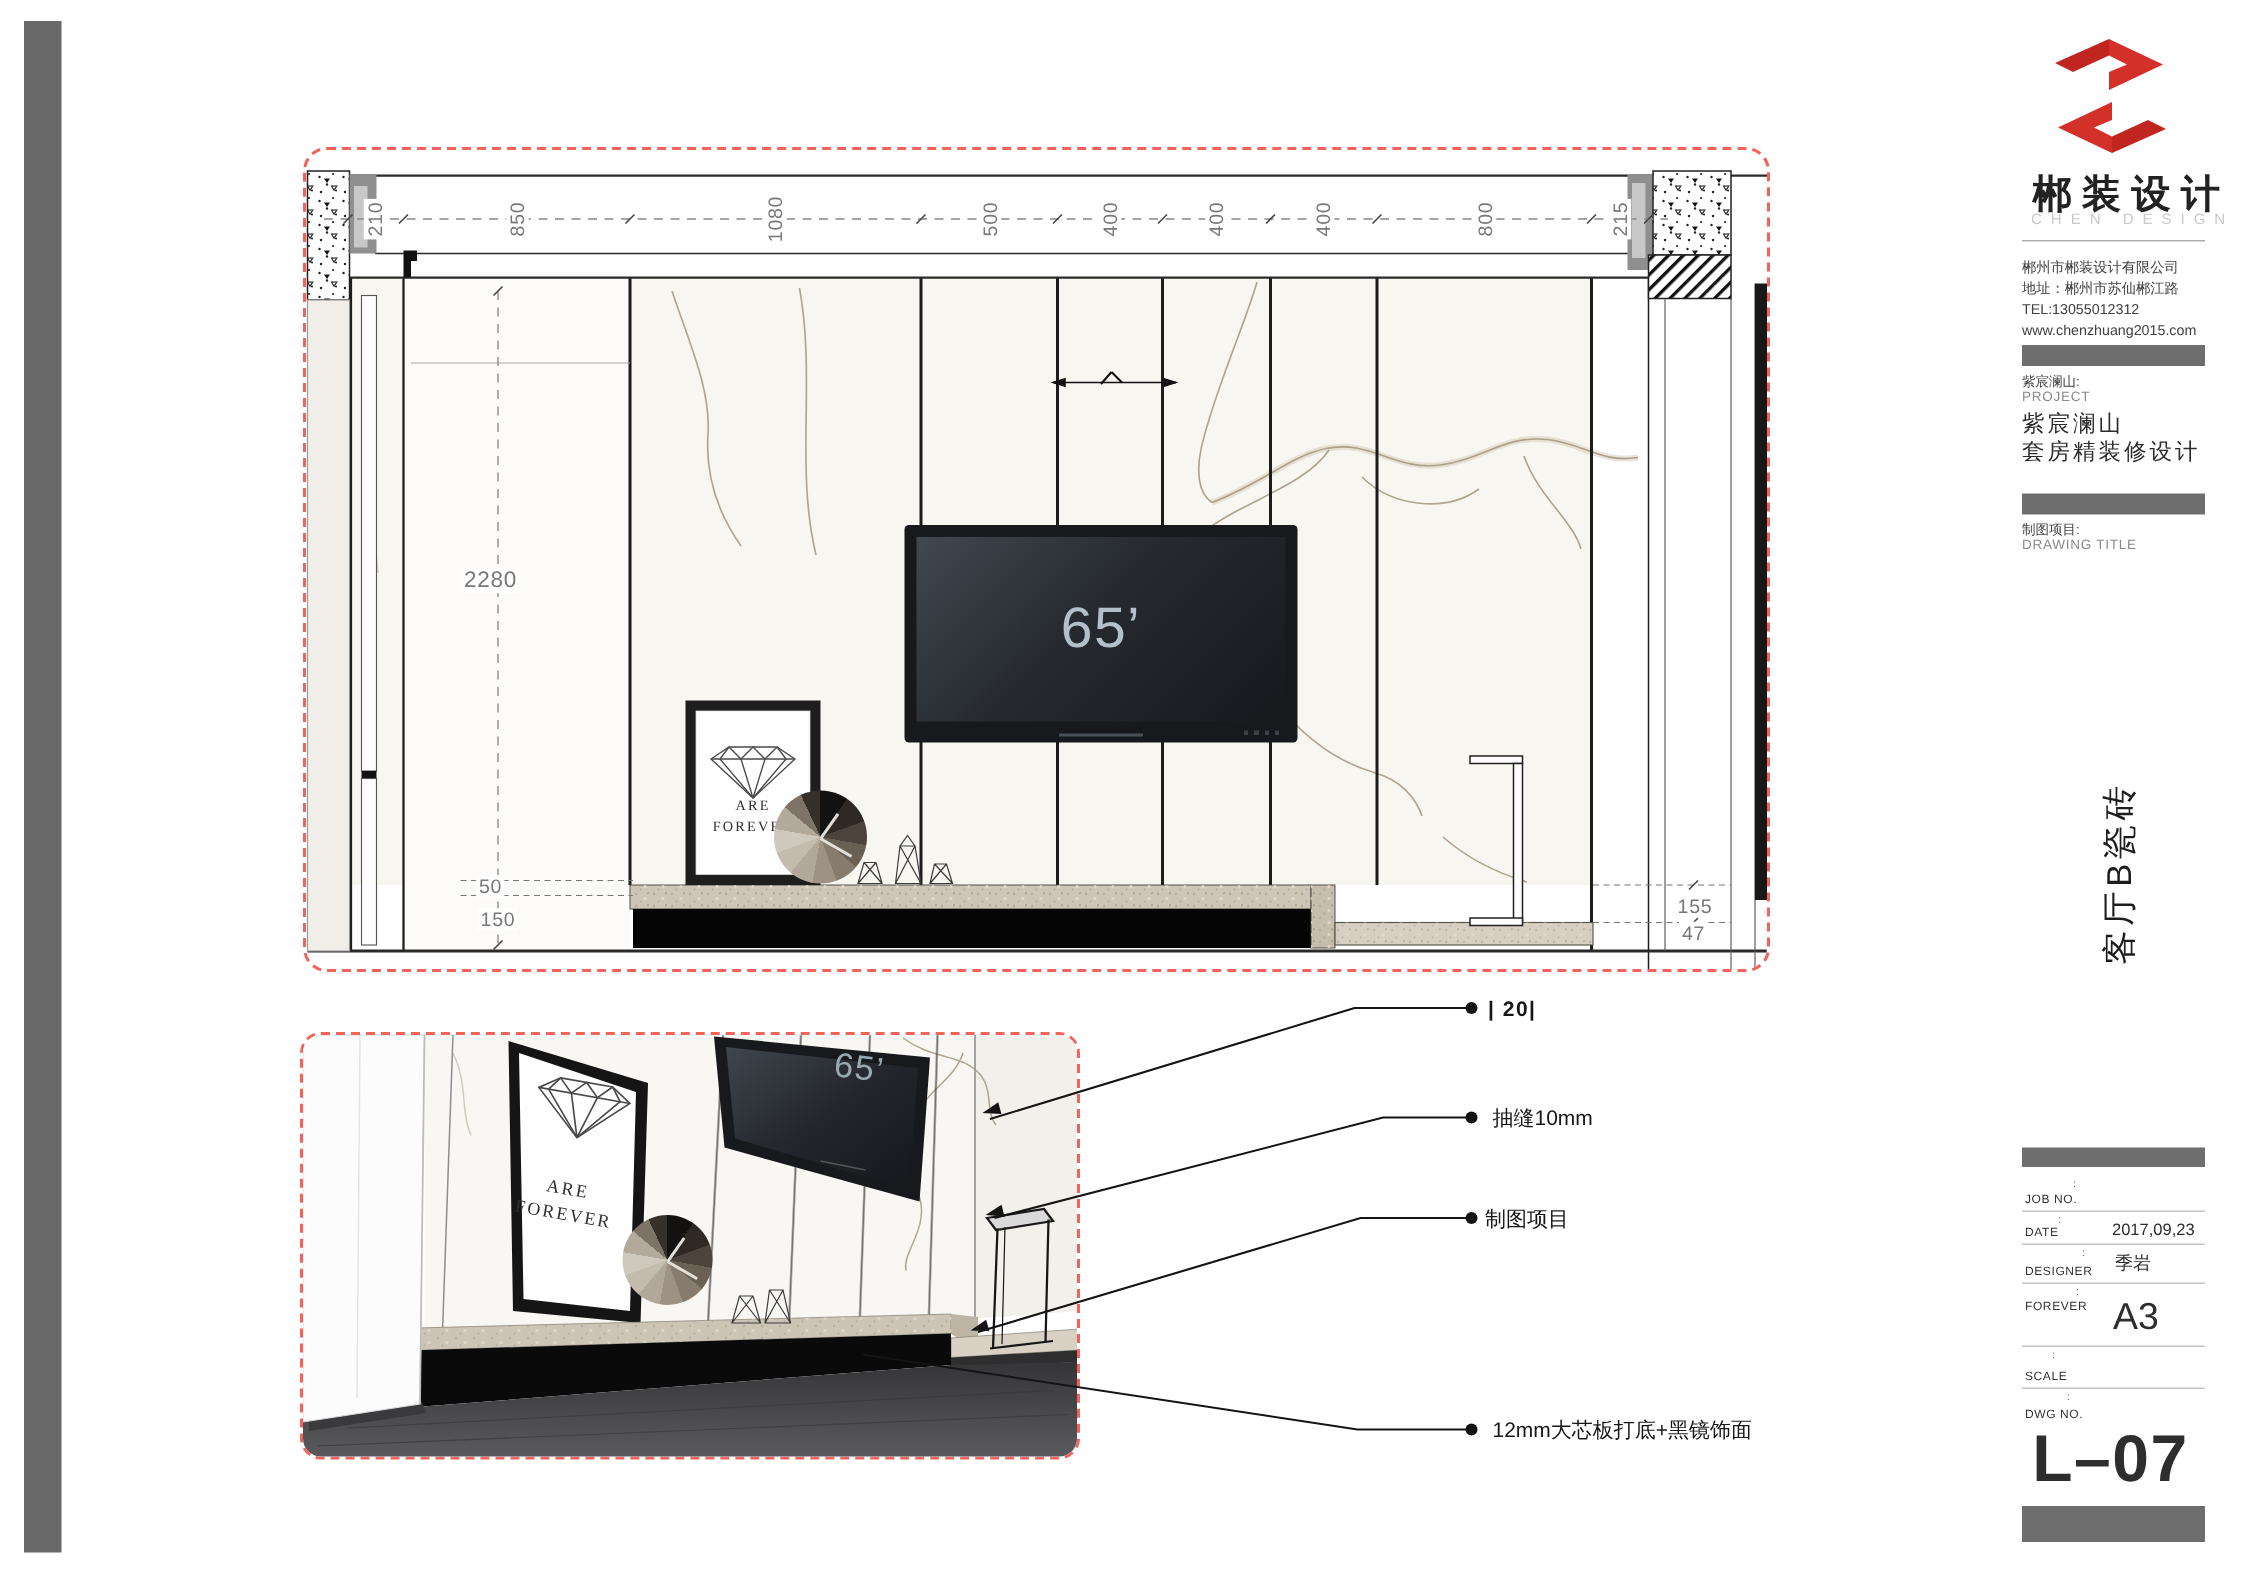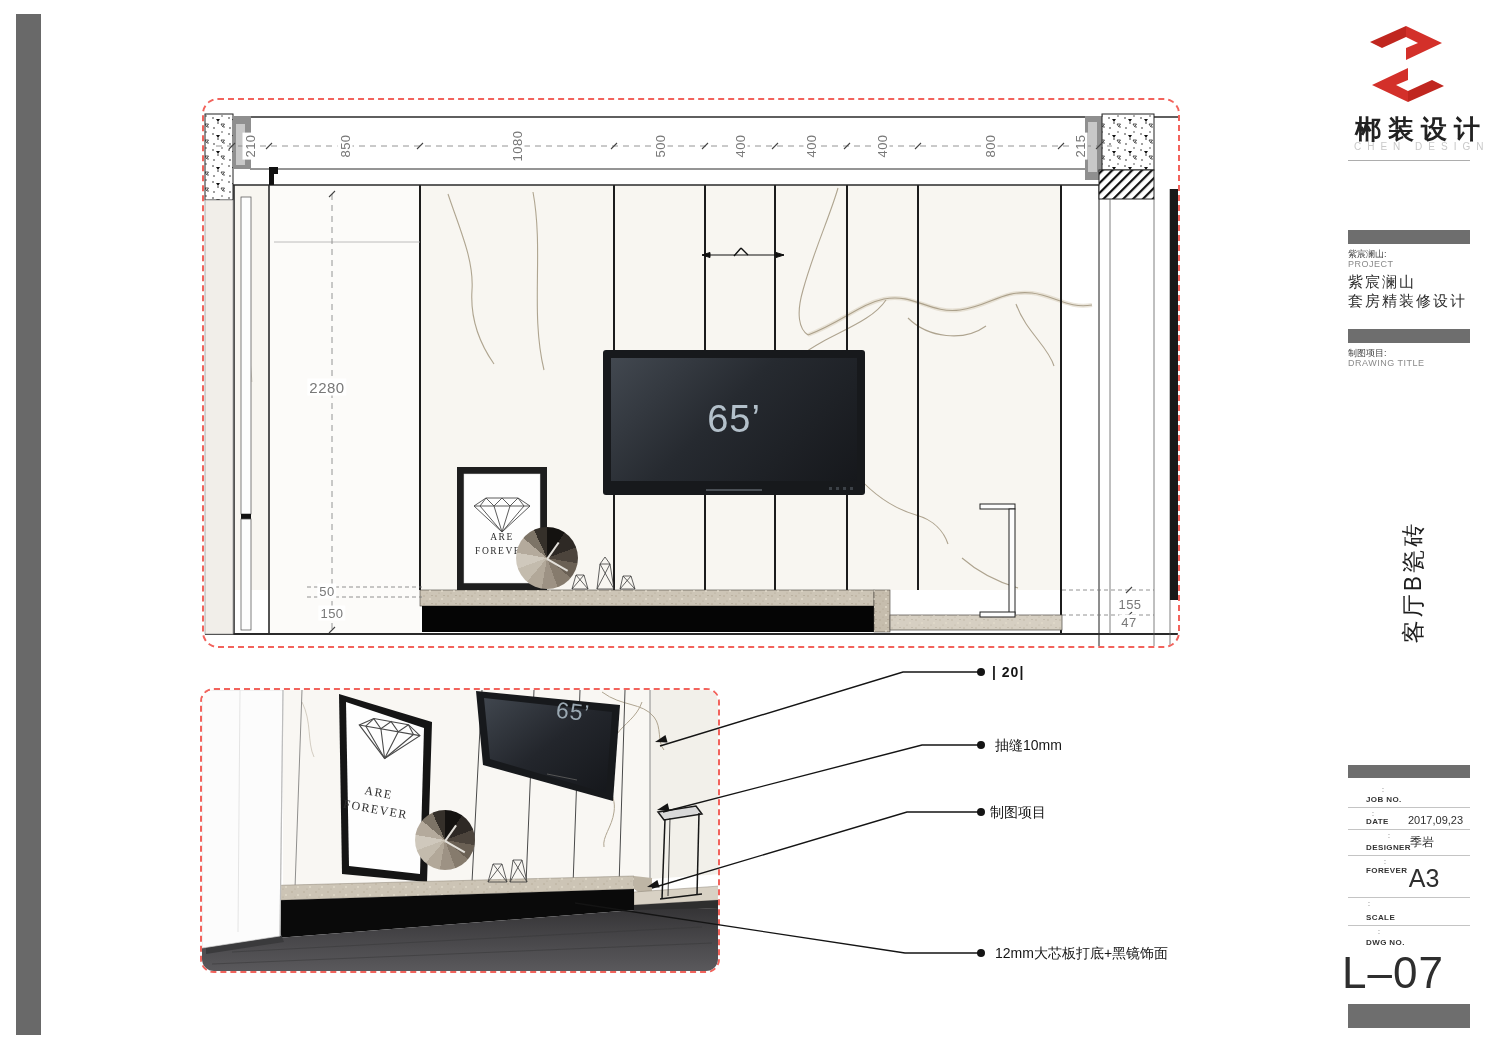--- a/index.html
+++ b/index.html
@@ -60,27 +60,27 @@
   .gbar { left:1348px; width:122px; background:#6e6e6e; }
   .lbl-cn { left:1348px; width:140px; font-size:9px; color:#3f3f3f; }
   .lbl-en { left:1348px; width:140px; font-size:9px; color:#8a8a8a; letter-spacing:.5px; }
   .proj-name { left:1348px; width:122px; text-align:left; font-size:15px; color:#2c2c2c; letter-spacing:2px; white-space:nowrap; }
   .vtitle { left:1413px; top:582px; transform:translate(-50%,-50%) rotate(-90deg);
             font-size:23px; color:#1d1d1d; letter-spacing:3px; white-space:nowrap; }
 
   .tb-row { position:absolute; left:1348px; width:122px; border-bottom:1px solid #c4c4c4; z-index:5; }
   .tb-row.last { border-bottom:none; }
   .tb-tick { position:absolute; left:34px; top:2px; font-size:7px; color:#555; }
-  .tb-label { position:absolute; left:18px; bottom:3px; font-size:8px; font-weight:700; color:#333; letter-spacing:.4px; }
+  .tb-label { position:absolute; left:2px; bottom:3px; font-size:8px; font-weight:400; color:#333; letter-spacing:.4px; }
   .tb-val { position:absolute; font-size:11px; color:#2e2e2e; }
   .tb-val.date { left:60px; top:6px; }
   .tb-val.designer { left:62px; top:4px; font-size:12px;font-family:Liberation Serif, serif; }
   .tb-val.a3 { left:0; top:8px; width:122px; text-align:center; font-size:25px; font-weight:400; padding-left:30px; }
-  .dwgnum { position:absolute; left:1342px; top:948px; width:130px; 
-            font-size:44px; font-weight:400; color:#2e2e2e; letter-spacing:1px; z-index:5; }
+  .dwgnum { position:absolute; left:1342px; top:948px; width:130px; text-align:center;
+            font-size:44px; font-weight:700; color:#2e2e2e; letter-spacing:1px; z-index:5; }
 </style>
 </head>
 <body>
 
 <div class="page">
 
   <div class="left-bar"></div>
 
   <div class="draw elev">
     <svg class="base" width="978" height="550" viewBox="202 98 978 550">
@@ -423,20 +423,26 @@
   <svg class="sb logo" style="position:absolute" viewBox="0 0 110 80">
     <path d="M54,2 L90,19 L54,36 L54,24 L66,19 L54,13 Z" fill="#d3302a"></path>
     <path d="M54,2 L54,13 L30,24 L18,18 Z" fill="#c0261f"></path>
     <path d="M56,78 L20,61 L56,44 L56,56 L44,61 L56,67 Z" fill="#d3302a"></path>
     <path d="M56,78 L56,67 L80,56 L92,62 Z" fill="#c0261f"></path>
   </svg>
   <div class="sb brand">郴装设计</div>
   <div class="sb brand-en">CHEN DESIGN</div>
   <div class="sb sb-rule"></div>
 
+  <div class="sb company">
+    <div>郴州市郴装设计有限公司</div>
+    <div>地址：郴州市苏仙郴江路</div>
+    <div>TEL:13055012312</div>
+    <div>www.chenzhuang2015.com</div>
+  </div>
 
   <div class="sb gbar" style="top:230px;height:14px"></div>
   <div class="sb lbl-cn" style="top:248px">紫宸澜山:</div>
   <div class="sb lbl-en" style="top:259px">PROJECT</div>
   <div class="sb proj-name" style="top:273px">紫宸澜山</div>
   <div class="sb proj-name" style="top:292px">套房精装修设计</div>
 
   <div class="sb gbar" style="top:329px;height:14px"></div>
   <div class="sb lbl-cn" style="top:347px">制图项目:</div>
   <div class="sb lbl-en" style="top:358px">DRAWING TITLE</div>

